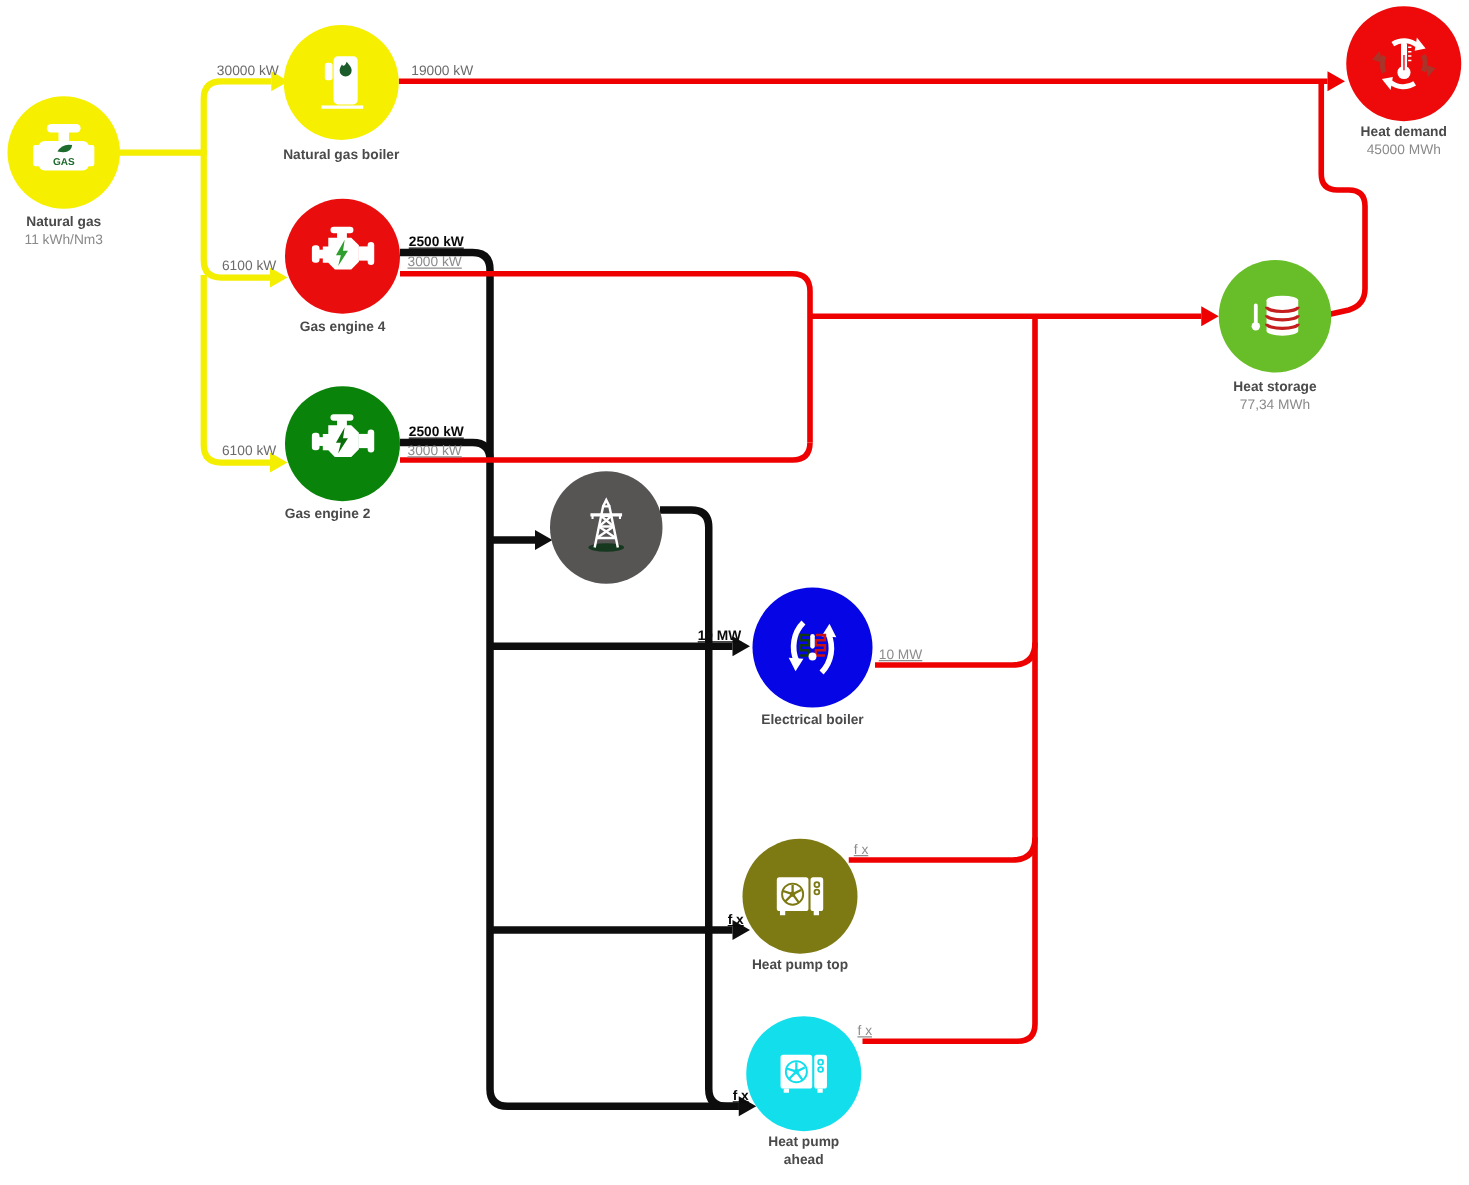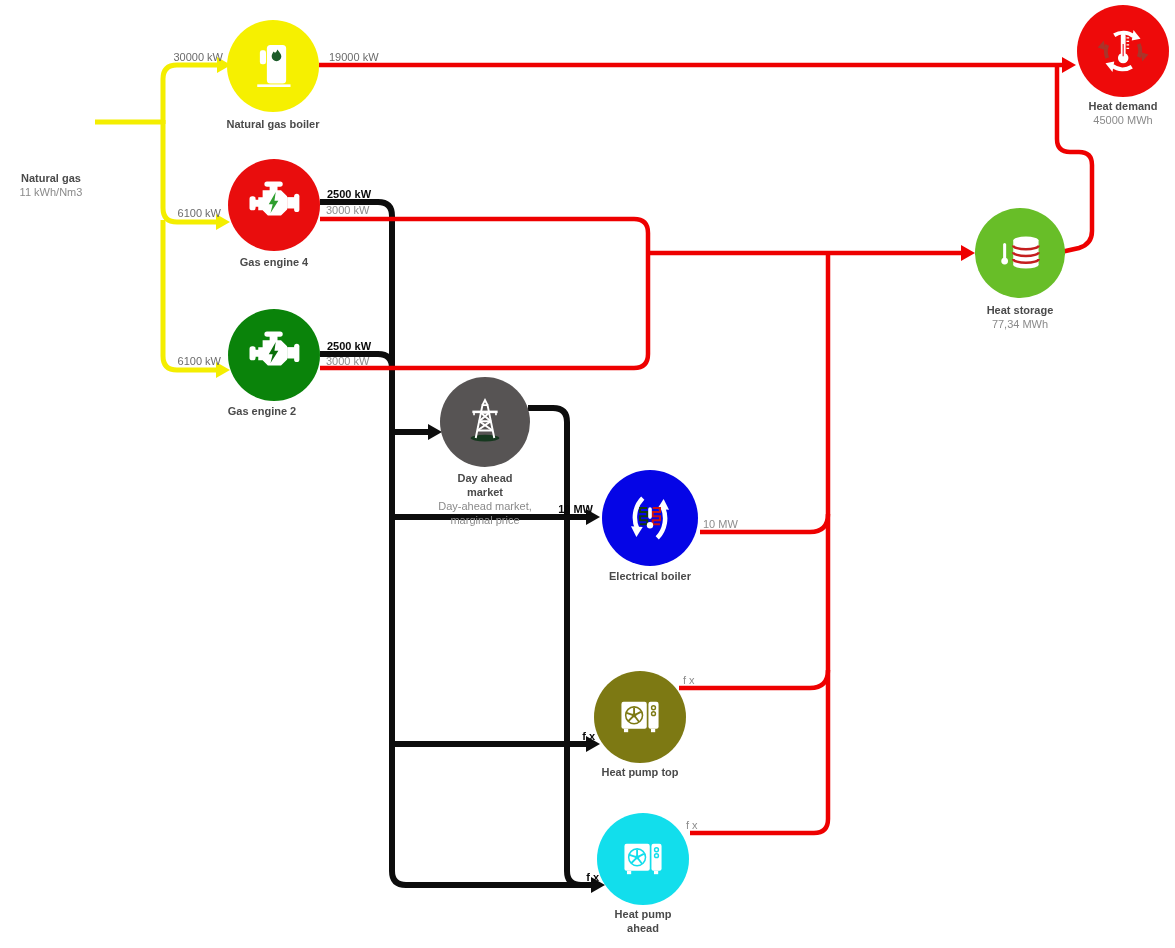--- a/index.html
+++ b/index.html
@@ -24,21 +24,21 @@
   .n-demand{background:#EE0A0A;}
   .nlabel{position:absolute;text-align:center;line-height:14px;}
   .nname{display:block;font-size:11px;font-weight:bold;color:#4a4a4a;}
   .nvalue{display:block;font-size:11px;color:#8a8a8a;}
   .nname.w80{width:80px;margin:0 auto;}
   .nvalue.w120{width:120px;margin:0 auto;}
   .flbl{position:absolute;font-size:11px;line-height:13px;white-space:nowrap;}
   .flbl.r{text-align:right;}
   .lbl-gas{color:#6b6b6b;}
   .lbl-elec{color:#0a0a0a;font-weight:bold;text-decoration:underline;}
-  .lbl-heat{color:#8d8d8d;}
+  .lbl-heat{color:#8d8d8d;text-decoration:underline;}
   .icon{display:block;}
 </style>
 </head>
 <body>
 
 <div id="canvas">
 
   <svg id="wires" viewBox="0 0 1175 948">
 
     <g fill="none" stroke="#F4EE00" stroke-width="5">
@@ -77,20 +77,31 @@
       <path d="M 828 253 L 828 819 Q 828 833 814 833 L 690 833"></path>
       <path d="M 700 532 L 810 532 Q 828 532 828 514"></path>
       <path d="M 679 688 L 810 688 Q 828 688 828 670"></path>
     </g>
     <g fill="#EE0000">
       <polygon points="1062,57 1062,73 1076,65"></polygon>
       <polygon points="961,245 961,261 975,253"></polygon>
     </g>
   </svg>
 
+  <div class="node n-gas" style="left:6px;top:77px;width:90px;height:90px;">
+    <svg class="icon" width="54" height="54" viewBox="0 0 64 64">
+      <rect x="27" y="9" width="10" height="12" fill="#fff"></rect>
+      <rect x="16" y="5" width="32" height="8" rx="4" fill="#fff"></rect>
+      <rect x="8" y="21" width="48" height="28" rx="6" fill="#fff"></rect>
+      <rect x="3" y="25" width="10" height="20" rx="2" fill="#fff"></rect>
+      <rect x="51" y="25" width="10" height="20" rx="2" fill="#fff"></rect>
+      <path d="M26 31 q5 -8 14 -6 q-1 9 -14 6 z" fill="#1E6B2E"></path>
+      <text x="32" y="44" font-size="9.5" font-weight="bold" fill="#1E6B2E" text-anchor="middle" font-family="Liberation Sans, sans-serif">GAS</text>
+    </svg>
+  </div>
 
   <div class="node n-boiler" style="left:227px;top:20px;width:92px;height:92px;">
     <svg class="icon" width="56" height="56" viewBox="0 0 64 64">
       <rect x="25" y="8" width="22" height="44" rx="4" fill="#fff"></rect>
       <rect x="17" y="14" width="7" height="16" rx="2.5" fill="#fff"></rect>
       <rect x="14" y="53" width="38" height="3" fill="#fff"></rect>
       <path d="M37 13 c2.5 3.5 4.5 5 4.5 8 a5.5 5.5 0 0 1 -11 0 c0 -2 1 -3.5 2.2 -5.5 c0.8 1.8 2.8 2 4.3 -2.5 z" fill="#1C5B2A"></path>
     </svg>
   </div>
 
@@ -228,24 +239,20 @@
     <span class="nvalue">11 kWh/Nm3</span>
   </div>
   <div class="nlabel" style="left:203px;top:117px;width:140px;">
     <span class="nname">Natural gas boiler</span>
   </div>
   <div class="nlabel" style="left:204px;top:255px;width:140px;">
     <span class="nname">Gas engine 4</span>
   </div>
   <div class="nlabel" style="left:192px;top:404px;width:140px;">
     <span class="nname">Gas engine 2</span>
-  </div>
-  <div class="nlabel" style="left:425px;top:471px;width:120px;">
-    <span class="nname w80">Day ahead market</span>
-    <span class="nvalue w120">Day-ahead market, marginal price</span>
   </div>
   <div class="nlabel" style="left:580px;top:569px;width:140px;">
     <span class="nname">Electrical boiler</span>
   </div>
   <div class="nlabel" style="left:570px;top:765px;width:140px;">
     <span class="nname">Heat pump top</span>
   </div>
   <div class="nlabel" style="left:573px;top:907px;width:140px;">
     <span class="nname w80">Heat pump ahead</span>
   </div>

